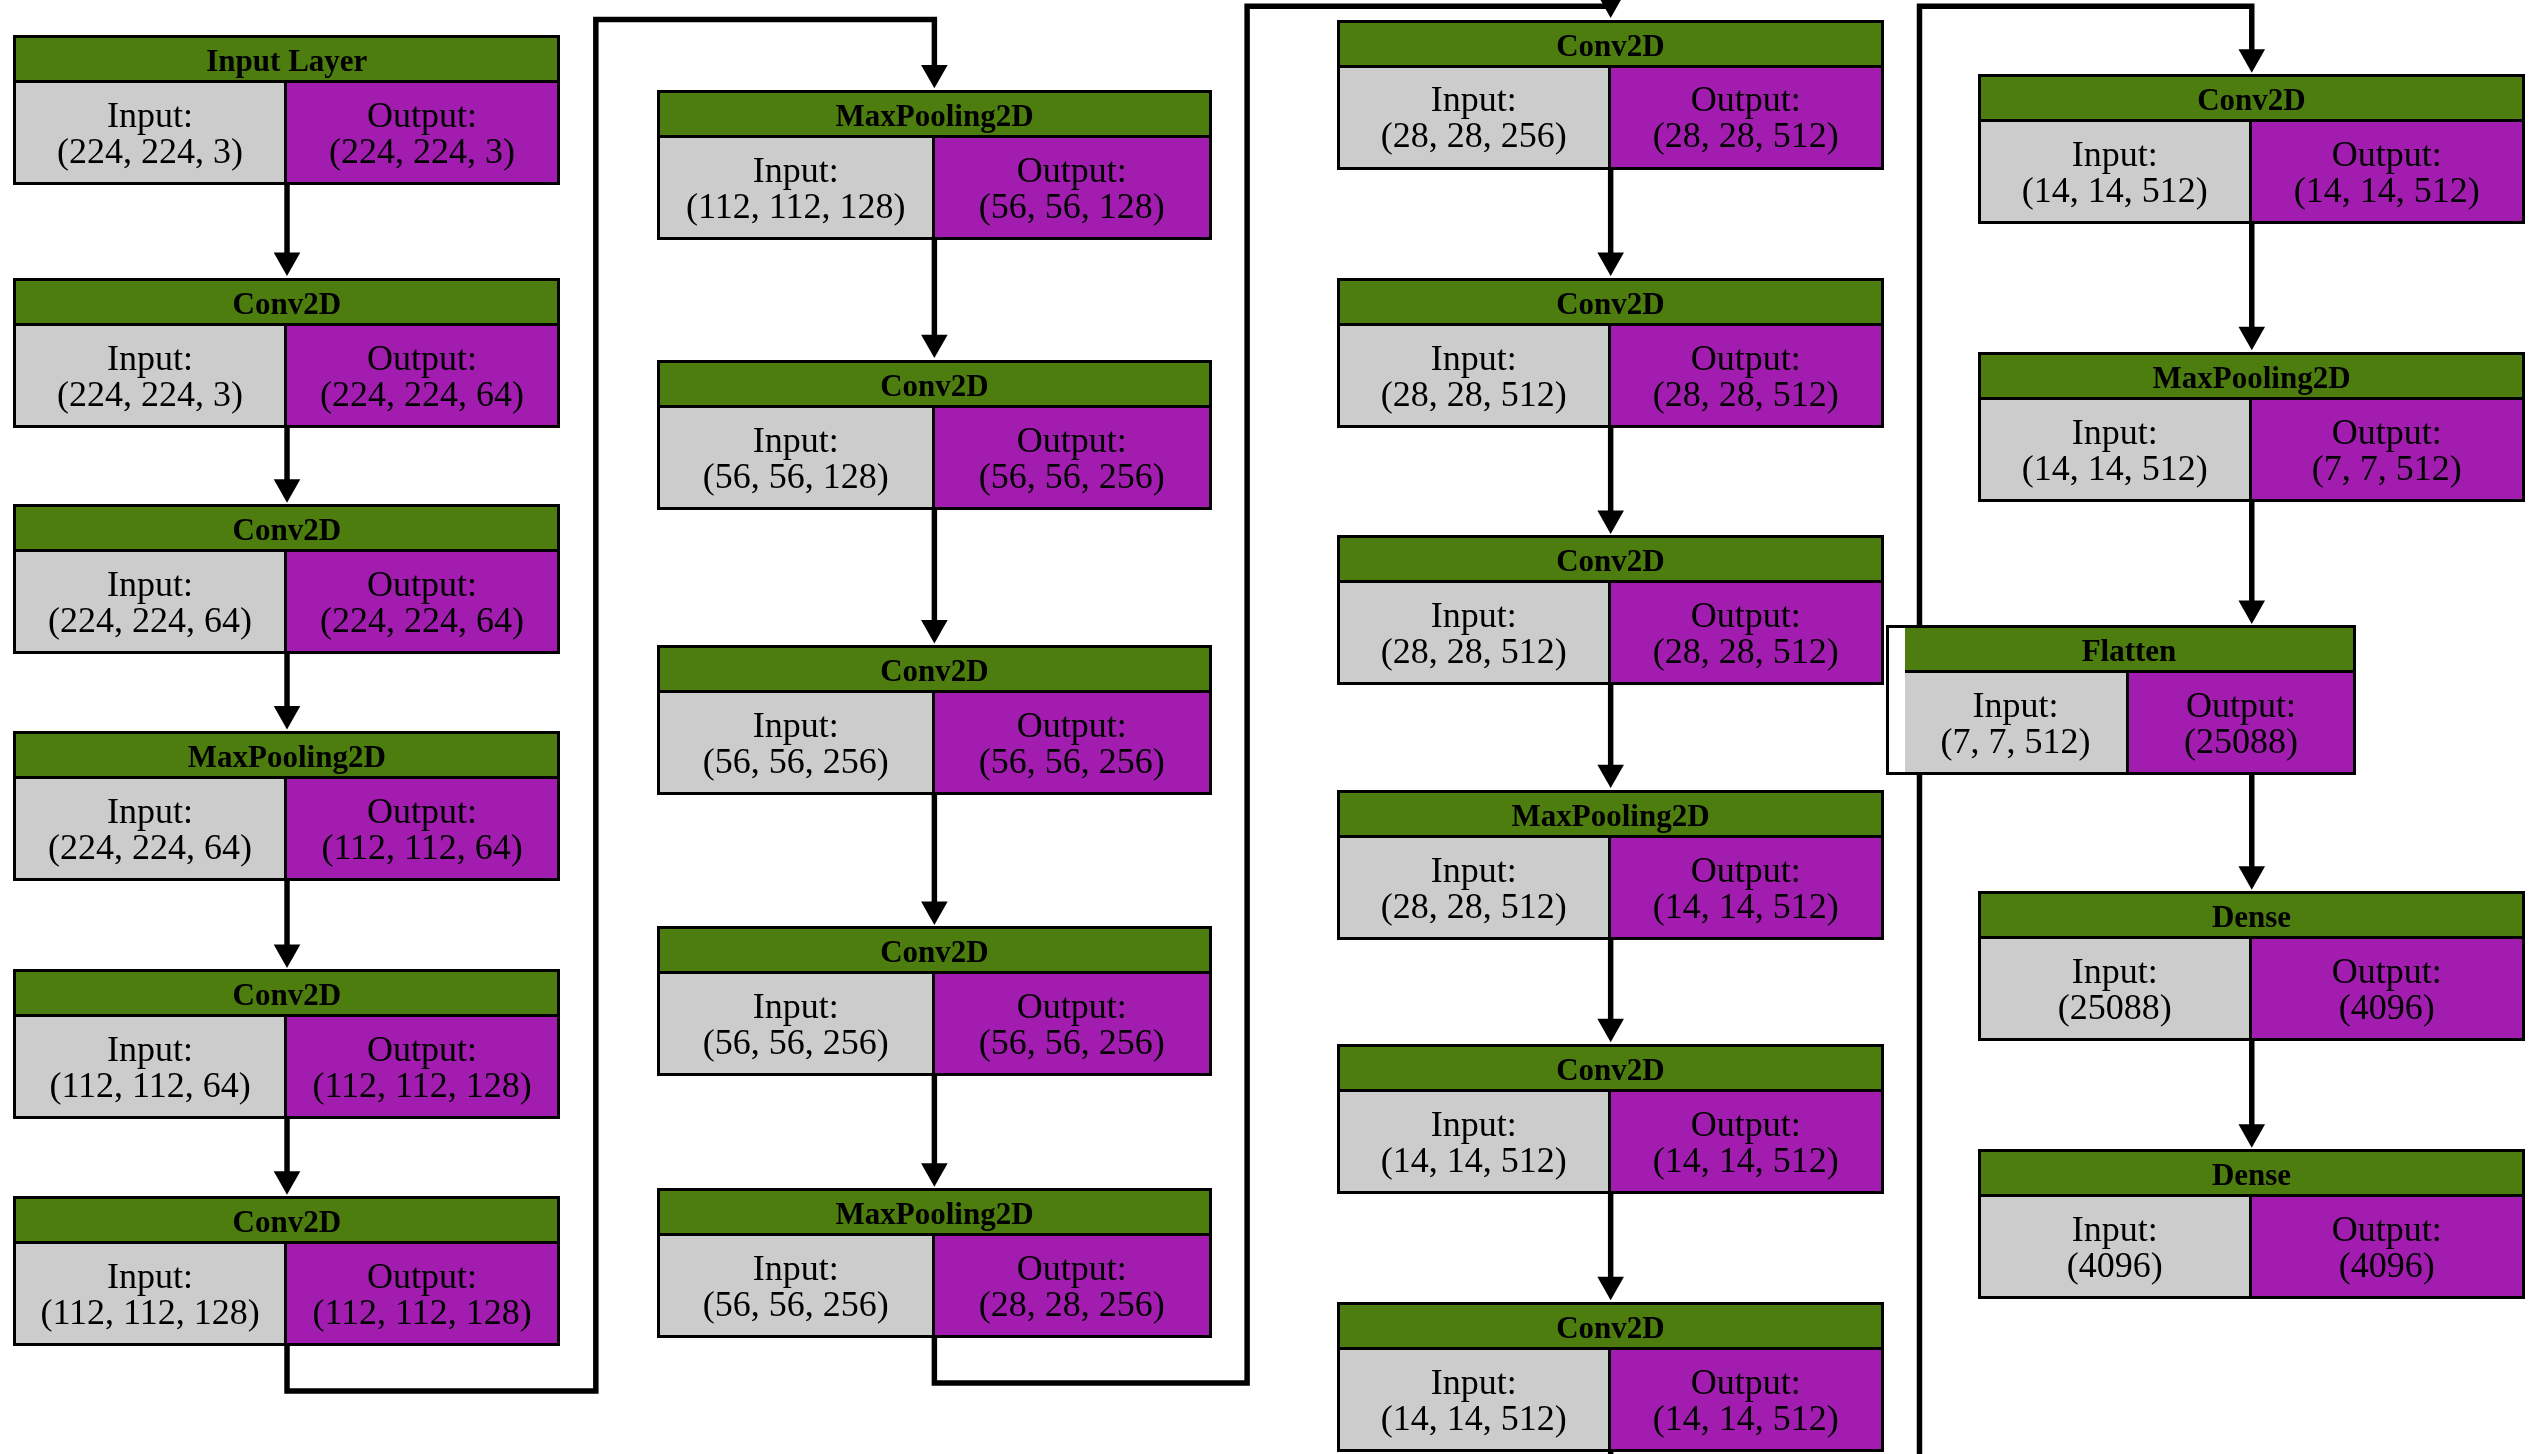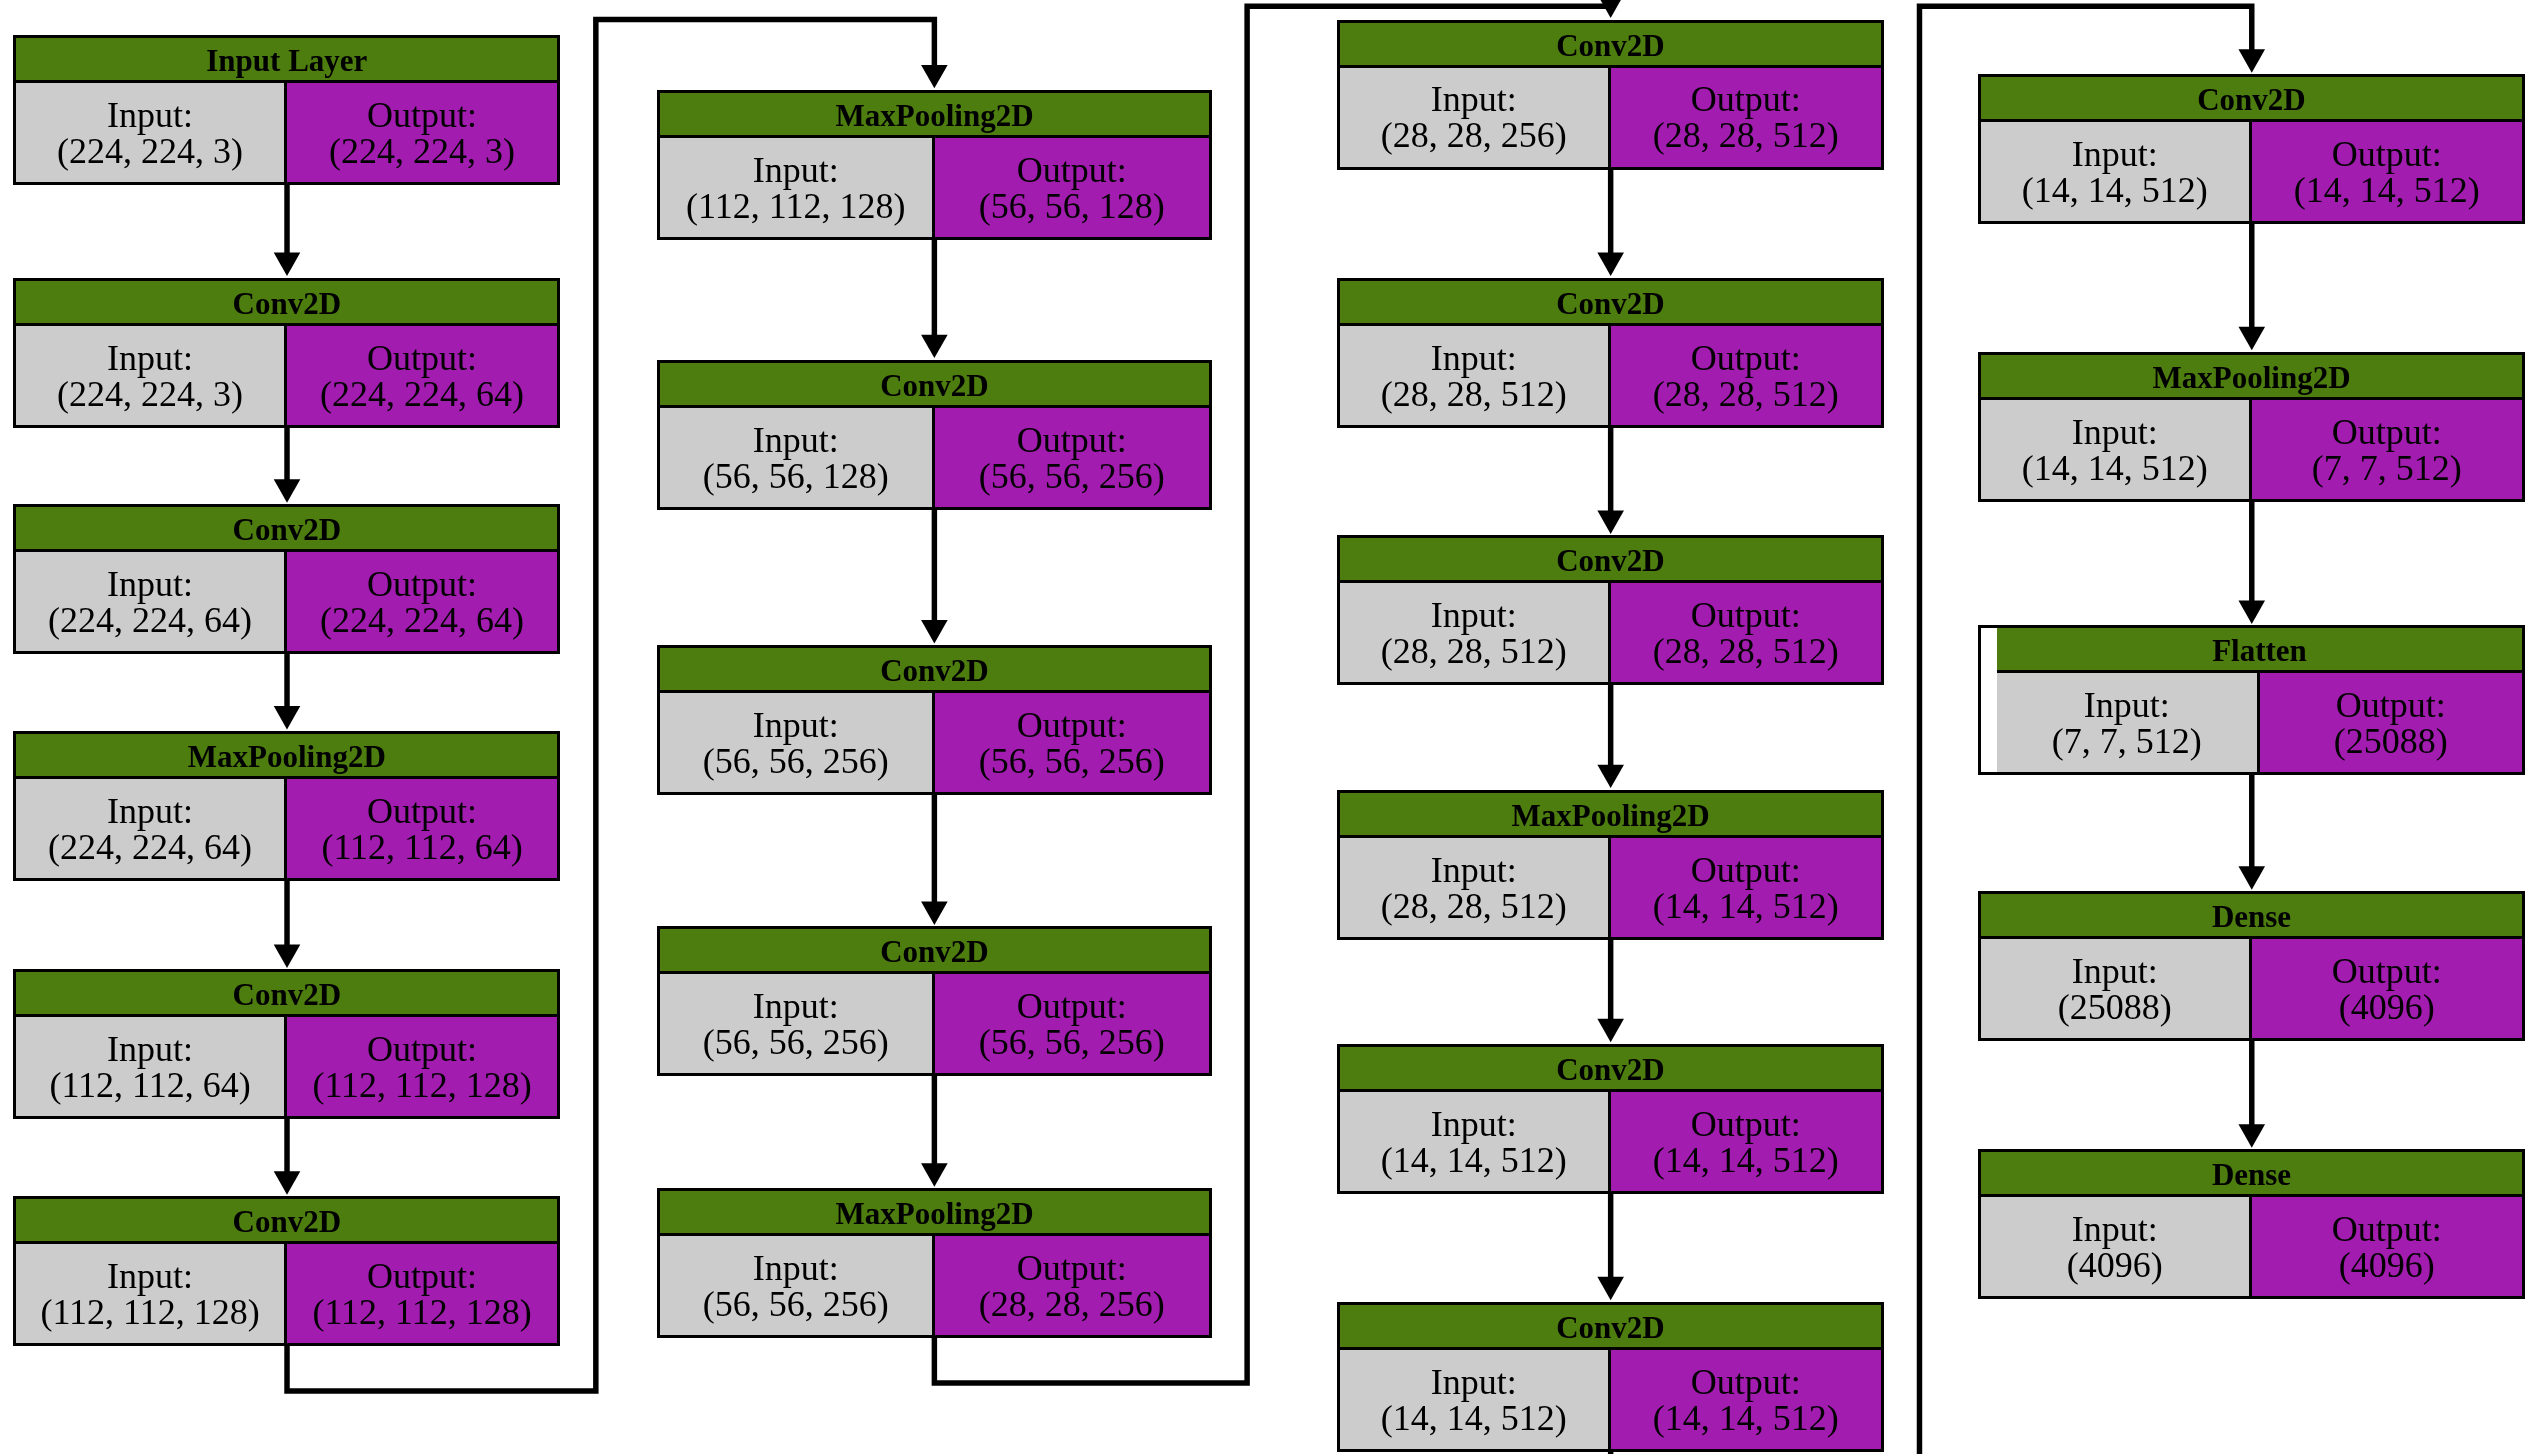--- a/index.html
+++ b/index.html
@@ -348,21 +348,21 @@
           <div class="cell cell-in">
             <span>Input:</span>
             <span>(14, 14, 512)</span>
           </div>
           <div class="cell cell-out">
             <span>Output:</span>
             <span>(7, 7, 512)</span>
           </div>
         </div>
       </div>
-      <div class="node" style="left: 1978px; top: 625px; width: 547px; padding-left: 16px;">
+      <div class="node" style="left: 1886px; top: 625px; width: 470px; padding-left: 16px;">
         <div class="node-title">Flatten</div>
         <div class="node-body">
           <div class="cell cell-in">
             <span>Input:</span>
             <span>(7, 7, 512)</span>
           </div>
           <div class="cell cell-out">
             <span>Output:</span>
             <span>(25088)</span>
           </div>

